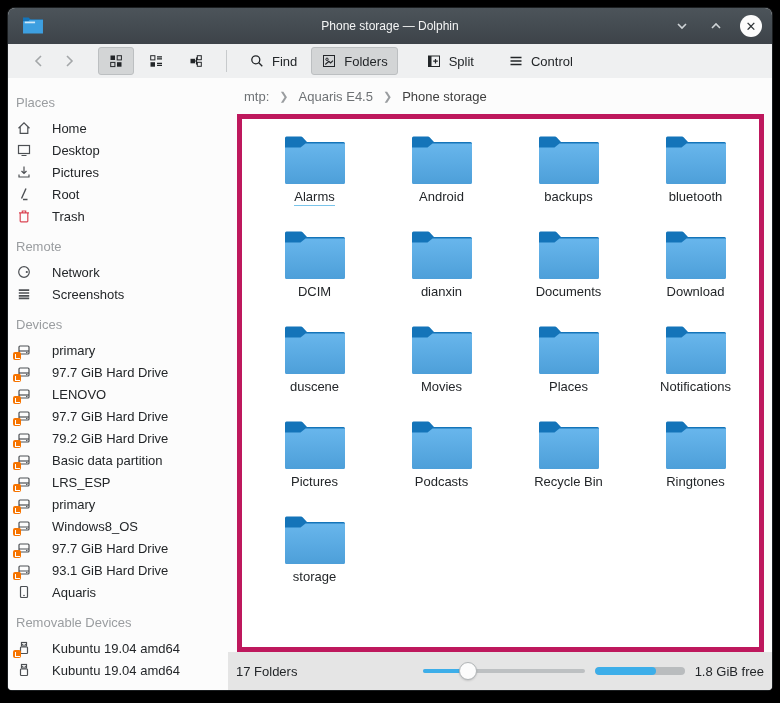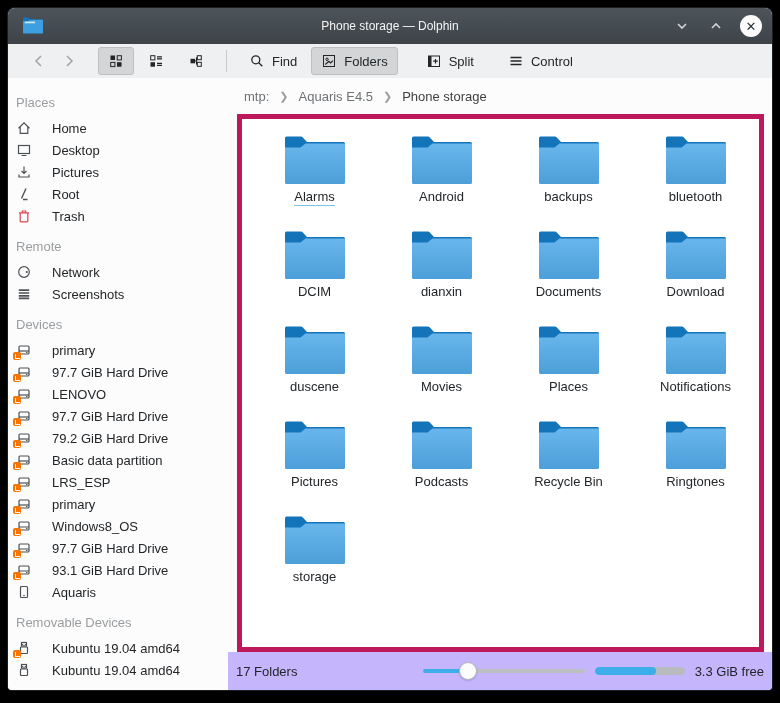--- a/index.html
+++ b/index.html
@@ -58,21 +58,21 @@
 
   .view { flex:1; margin:0 8px 0 9px; border:5px solid #be185d; background:#fff;
     overflow:hidden; }
   .grid { display:grid; grid-template-columns:repeat(4,127px); grid-auto-rows:95px;
     padding:12px 0 0 9px; }
   .folder-cell { display:flex; flex-direction:column; align-items:center;
     justify-content:flex-start; cursor:pointer; }
   .folder-cell .flabel { margin-top:3px; line-height:16px; }
   .folder-cell .flabel.hovered { border-bottom:1px solid #79c4ea; }
 
-  .statusbar { height:38px; background:#c4b5fd; display:flex; align-items:center;
+  .statusbar { height:38px; background:#e5e5e5; display:flex; align-items:center;
     padding:0 8px; gap:6px; }
   .sb-spacer { flex:1; }
   .zoom-slider { position:relative; width:162px; height:18px; cursor:pointer; }
   .zoom-track { position:absolute; top:7px; left:0; right:0; height:4px;
     border-radius:2px; background:#bdc0c2; }
   .zoom-fill { position:absolute; top:7px; left:0; height:4px; border-radius:2px;
     background:#3daee9; }
   .zoom-handle { position:absolute; top:0; width:18px; height:18px; border-radius:50%;
     background:#fcfcfc; border:1px solid #b1b5b7; box-shadow:0 1px 2px rgba(0,0,0,.15); }
   .capacity { position:relative; width:90px; height:8px; border-radius:4px;
@@ -589,17 +589,17 @@
         <span>17 Folders</span>
         <span class="sb-spacer"></span>
         <div class="zoom-slider">
           <div class="zoom-track"></div>
           <div class="zoom-fill" id="zoom-fill" style="width: 45px;"></div>
           <div class="zoom-handle" id="zoom-handle" style="left: 36px;"></div>
         </div>
         <div class="capacity">
           <div class="capacity-fill" id="capacity-fill" style="width: 68%;"></div>
         </div>
-        <span>3.3 GiB free</span>
+        <span>1.8 GiB free</span>
       </div>
     </div>
   </div>
 </div>
 
 </body></html>

